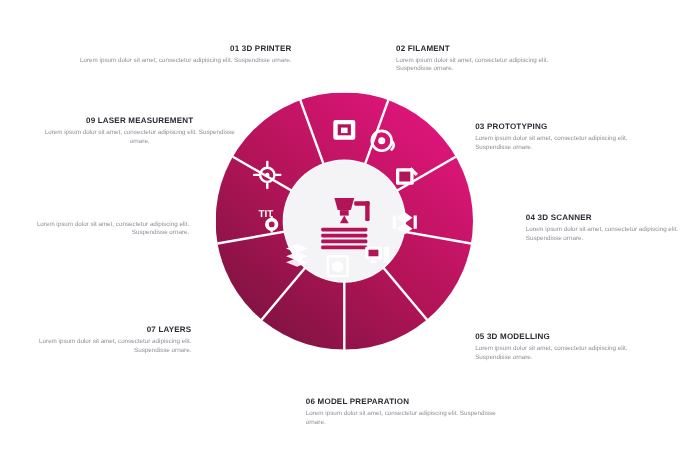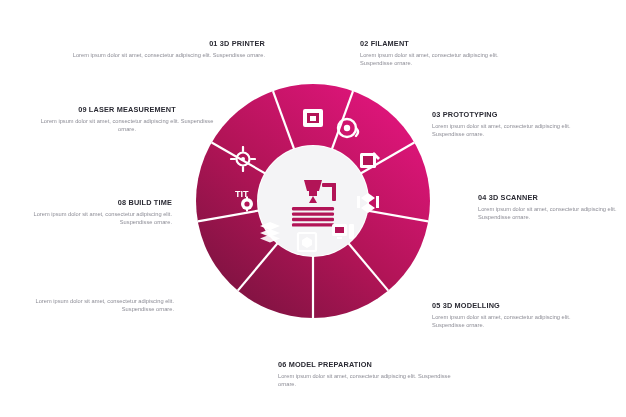--- a/index.html
+++ b/index.html
@@ -275,24 +275,24 @@
   <div class="ttl">05 3D MODELLING</div>
   <div class="txt">Lorem ipsum dolor sit amet, consectetur adipiscing elit. Suspendisse ornare.</div>
 </div>
 
 <div class="label right" style="left:278px; top:360px; width:180px;">
   <div class="ttl">06 MODEL PREPARATION</div>
   <div class="txt">Lorem ipsum dolor sit amet, consectetur adipiscing elit. Suspendisse ornare.</div>
 </div>
 
 <div class="label left" style="left:22px; top:295px; width:152px;">
+  <div class="ttl">07 LAYERS</div>
   <div class="txt">Lorem ipsum dolor sit amet, consectetur adipiscing elit. Suspendisse ornare.</div>
 </div>
 
 <div class="label left" style="left:20px; top:198px; width:152px;">
-  <div class="ttl">08 BUILD TIME</div>
   <div class="txt">Lorem ipsum dolor sit amet, consectetur adipiscing elit. Suspendisse ornare.</div>
 </div>
 
 <div class="label left" style="left:38px; top:105px; width:178px;text-align:center;">
   <div class="ttl">09 LASER MEASUREMENT</div>
   <div class="txt">Lorem ipsum dolor sit amet, consectetur adipiscing elit. Suspendisse ornare.</div>
 </div>
 
 </body></html>

